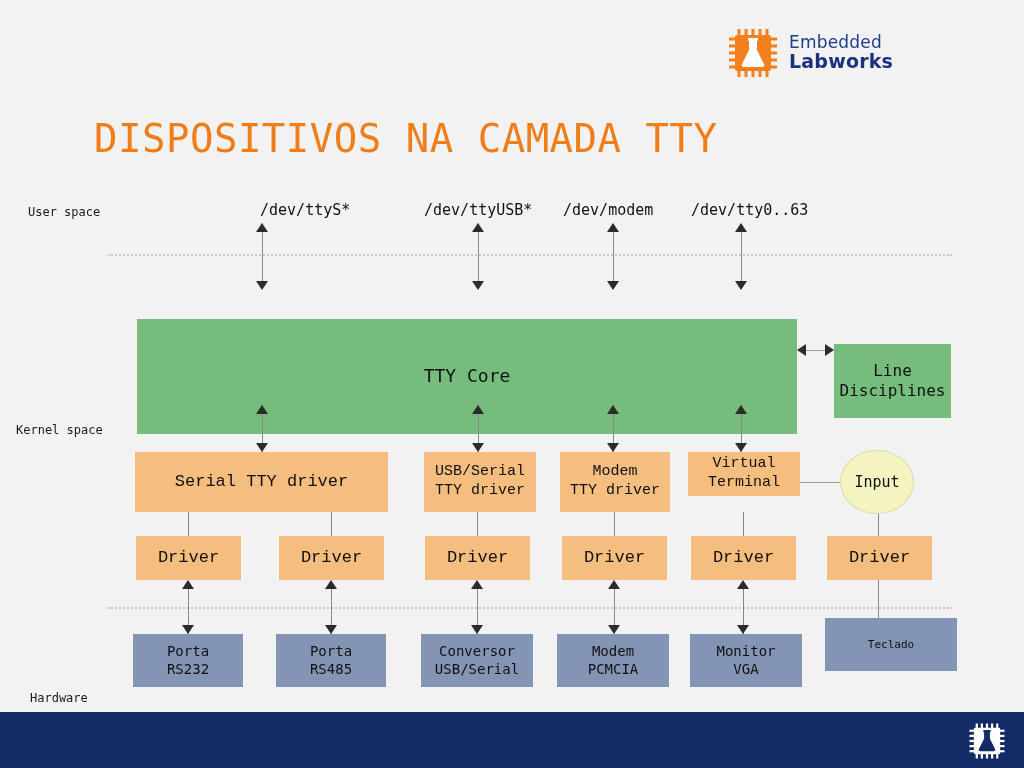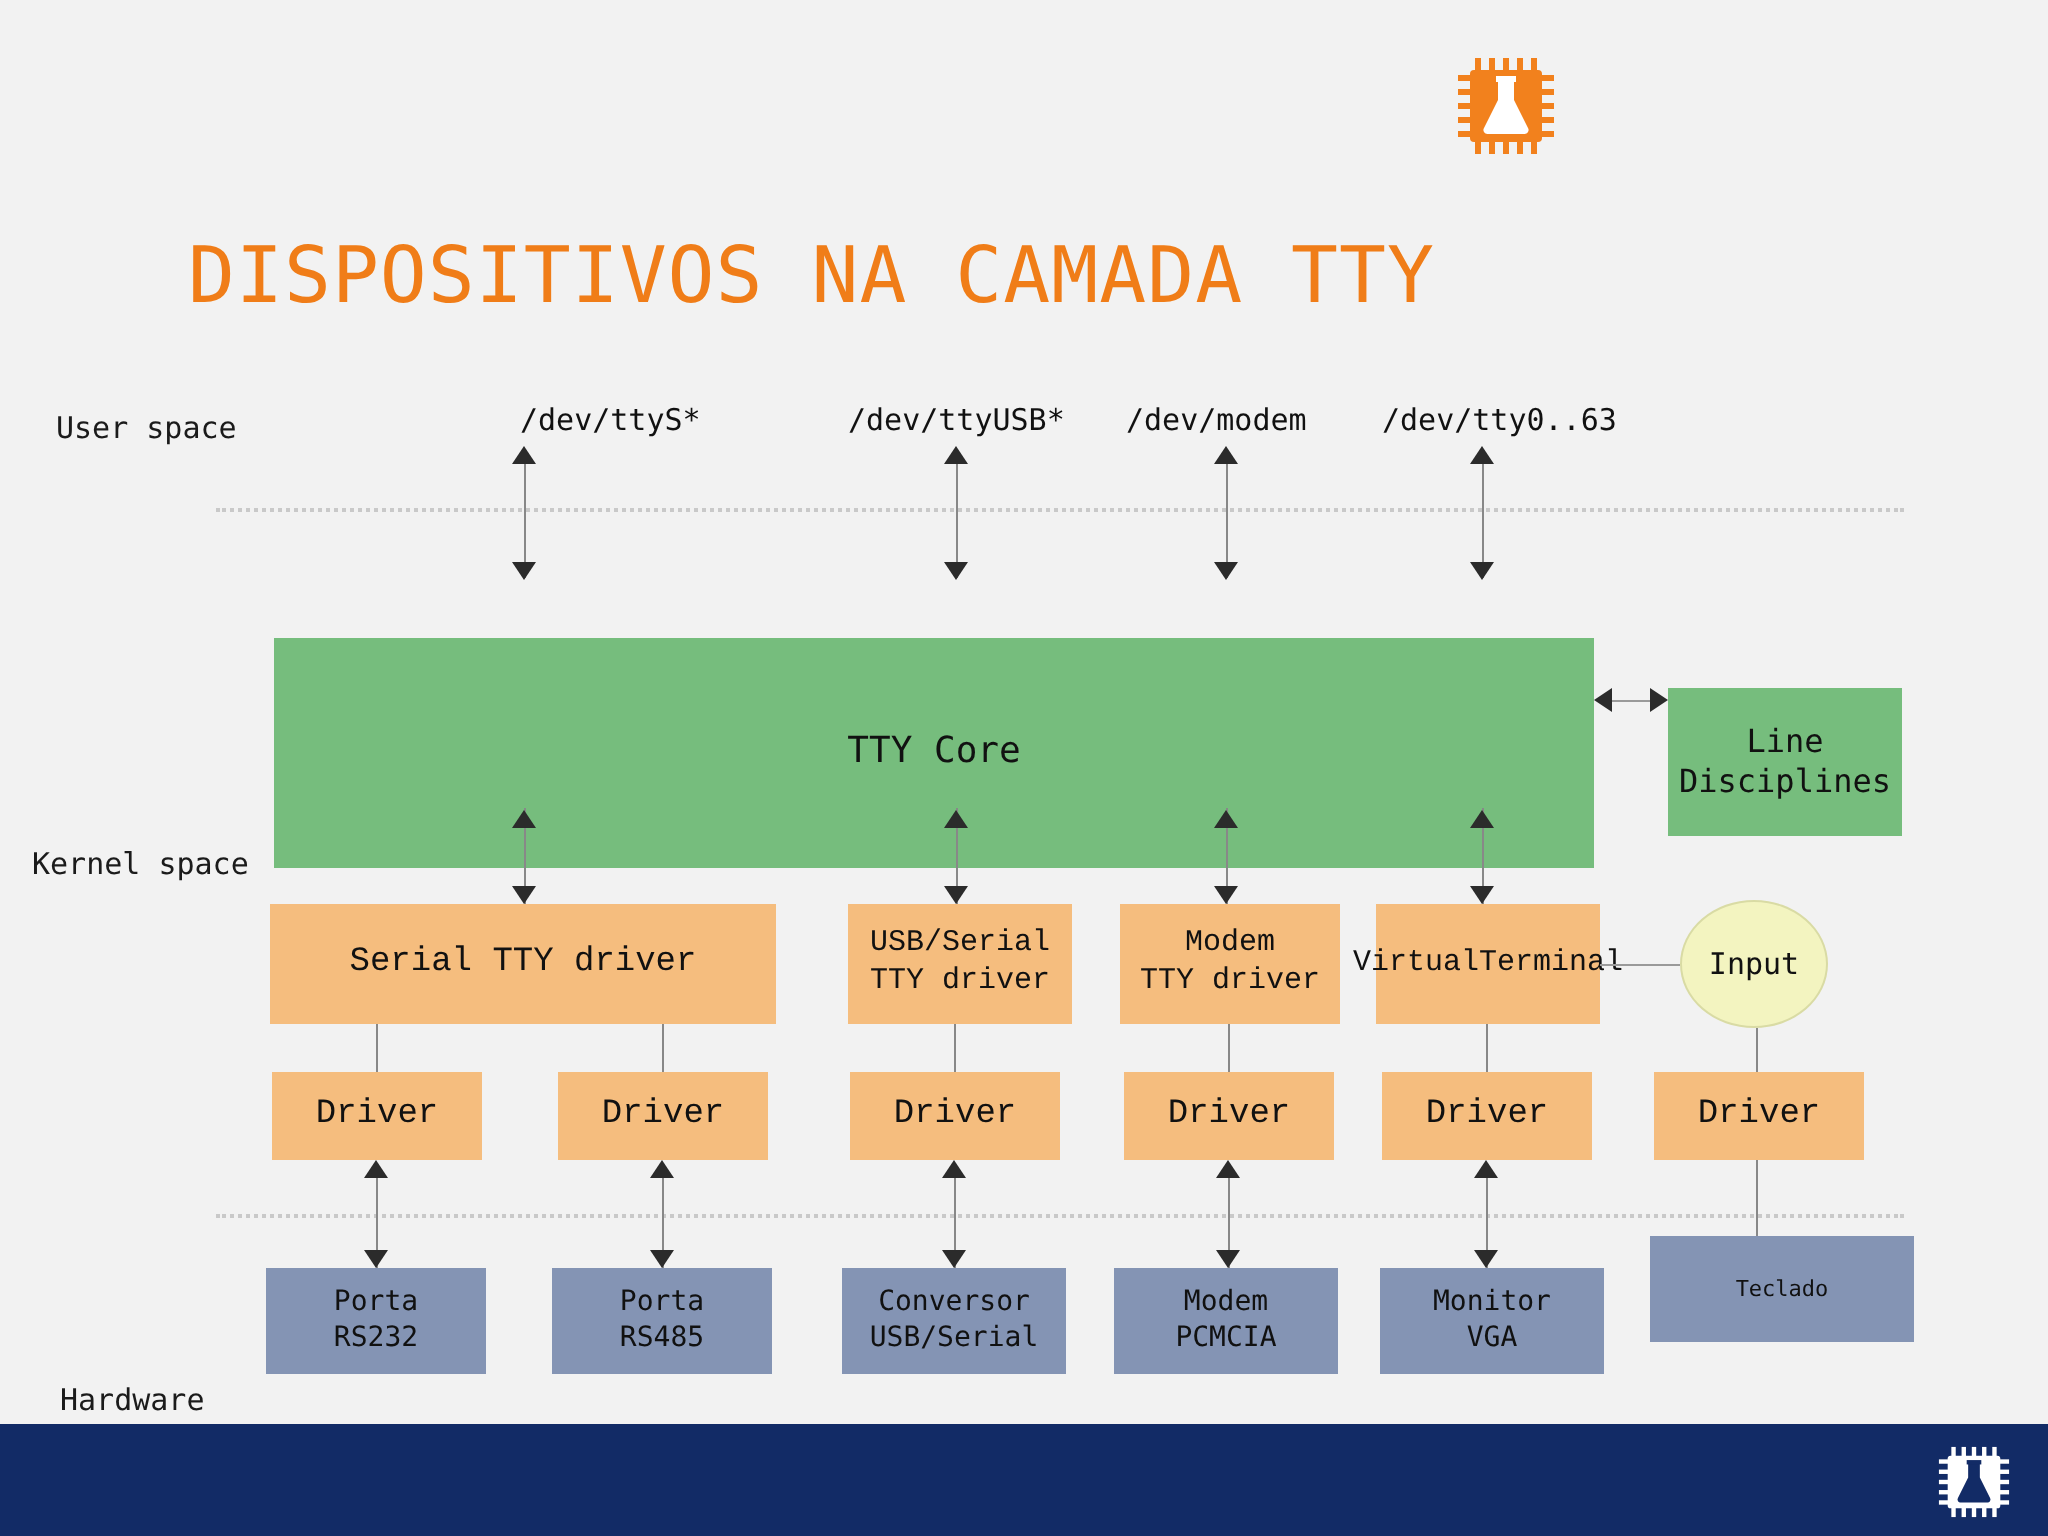--- a/index.html
+++ b/index.html
@@ -20,21 +20,21 @@
 
   
   .title{
     position:absolute;left:94px;top:116px;
     color:#f07d18;font-size:39px;letter-spacing:.5px;
     font-family:"DejaVu Sans Mono","Liberation Mono",monospace;
     white-space:nowrap;
   }
 
   
-  .zone-label{position:absolute;color:#1b1b1b;font-size:15px;white-space:nowrap;}
+  .zone-label{position:absolute;color:#1b1b1b;font-size:12px;white-space:nowrap;}
   #zone-user{left:28px;top:205px;}
   #zone-kernel{left:16px;top:423px;}
   #zone-hw{left:30px;top:650px;margin-top:41px;}
 
   
   .dotted{position:absolute;left:108px;width:844px;height:0;
           border-top:2px dotted #c9c9c9;}
   #dot-1{top:254px;}
   #dot-2{top:607px;}
 
@@ -90,20 +90,24 @@
             <line x1="43" y1="19" x2="50" y2="19"></line>
           <line x1="43" y1="26" x2="50" y2="26"></line>
             <line x1="43" y1="33" x2="50" y2="33"></line>
           <line x1="43" y1="40" x2="50" y2="40"></line>
         </g>
         <rect x="8" y="8" width="36" height="36" rx="2" fill="#F2811D"></rect>
         <path d="M22 13 h8 v10 l7 14 a2 2 0 0 1 -2 3 h-18 a2 2 0 0 1 -2 -3 l7 -14 z" fill="#ffffff"></path>
         <rect x="21" y="11" width="10" height="3" fill="#ffffff"></rect>
       </svg>
     </div>
+    <div class="brand-text">
+      <div class="brand-l1">Embedded</div>
+      <div class="brand-l2">Labworks</div>
+    </div>
   </div>
 
   <div class="title">DISPOSITIVOS NA CAMADA TTY</div>
 
   <div class="zone-label" id="zone-user">User space</div>
   <div class="zone-label" id="zone-kernel">Kernel space</div>
   <div class="zone-label" id="zone-hw">Hardware</div>
 
   <div class="dotted" id="dot-1"></div>
   <div class="dotted" id="dot-2"></div>
@@ -164,21 +168,21 @@
   <div class="box orange" style="left:424px;top:452px;width:112px;height:60px;font-size:15px;flex-direction:column;">
     <span>USB/Serial</span>
     <span>TTY driver</span>
   </div>
 
   <div class="box orange" style="left:560px;top:452px;width:110px;height:60px;font-size:15px;flex-direction:column;">
     <span>Modem</span>
     <span>TTY driver</span>
   </div>
 
-  <div class="box orange" style="left:688px;top:452px;width:112px;height:60px;font-size:15px;flex-direction:row;">
+  <div class="box orange" style="left:688px;top:452px;width:112px;height:44px;font-size:15px;flex-direction:column;">
     <span>Virtual</span>
     <span>Terminal</span>
   </div>
 
   <div class="box ellipse" style="left:840px;top:450px;width:74px;height:64px;font-size:15px;">
     <span>Input</span>
   </div>
   <div class="hline" style="left:800px;top:482px;width:40px;"></div>
 
   <div class="vline" style="left:188px;top:512px;height:24px;"></div>

